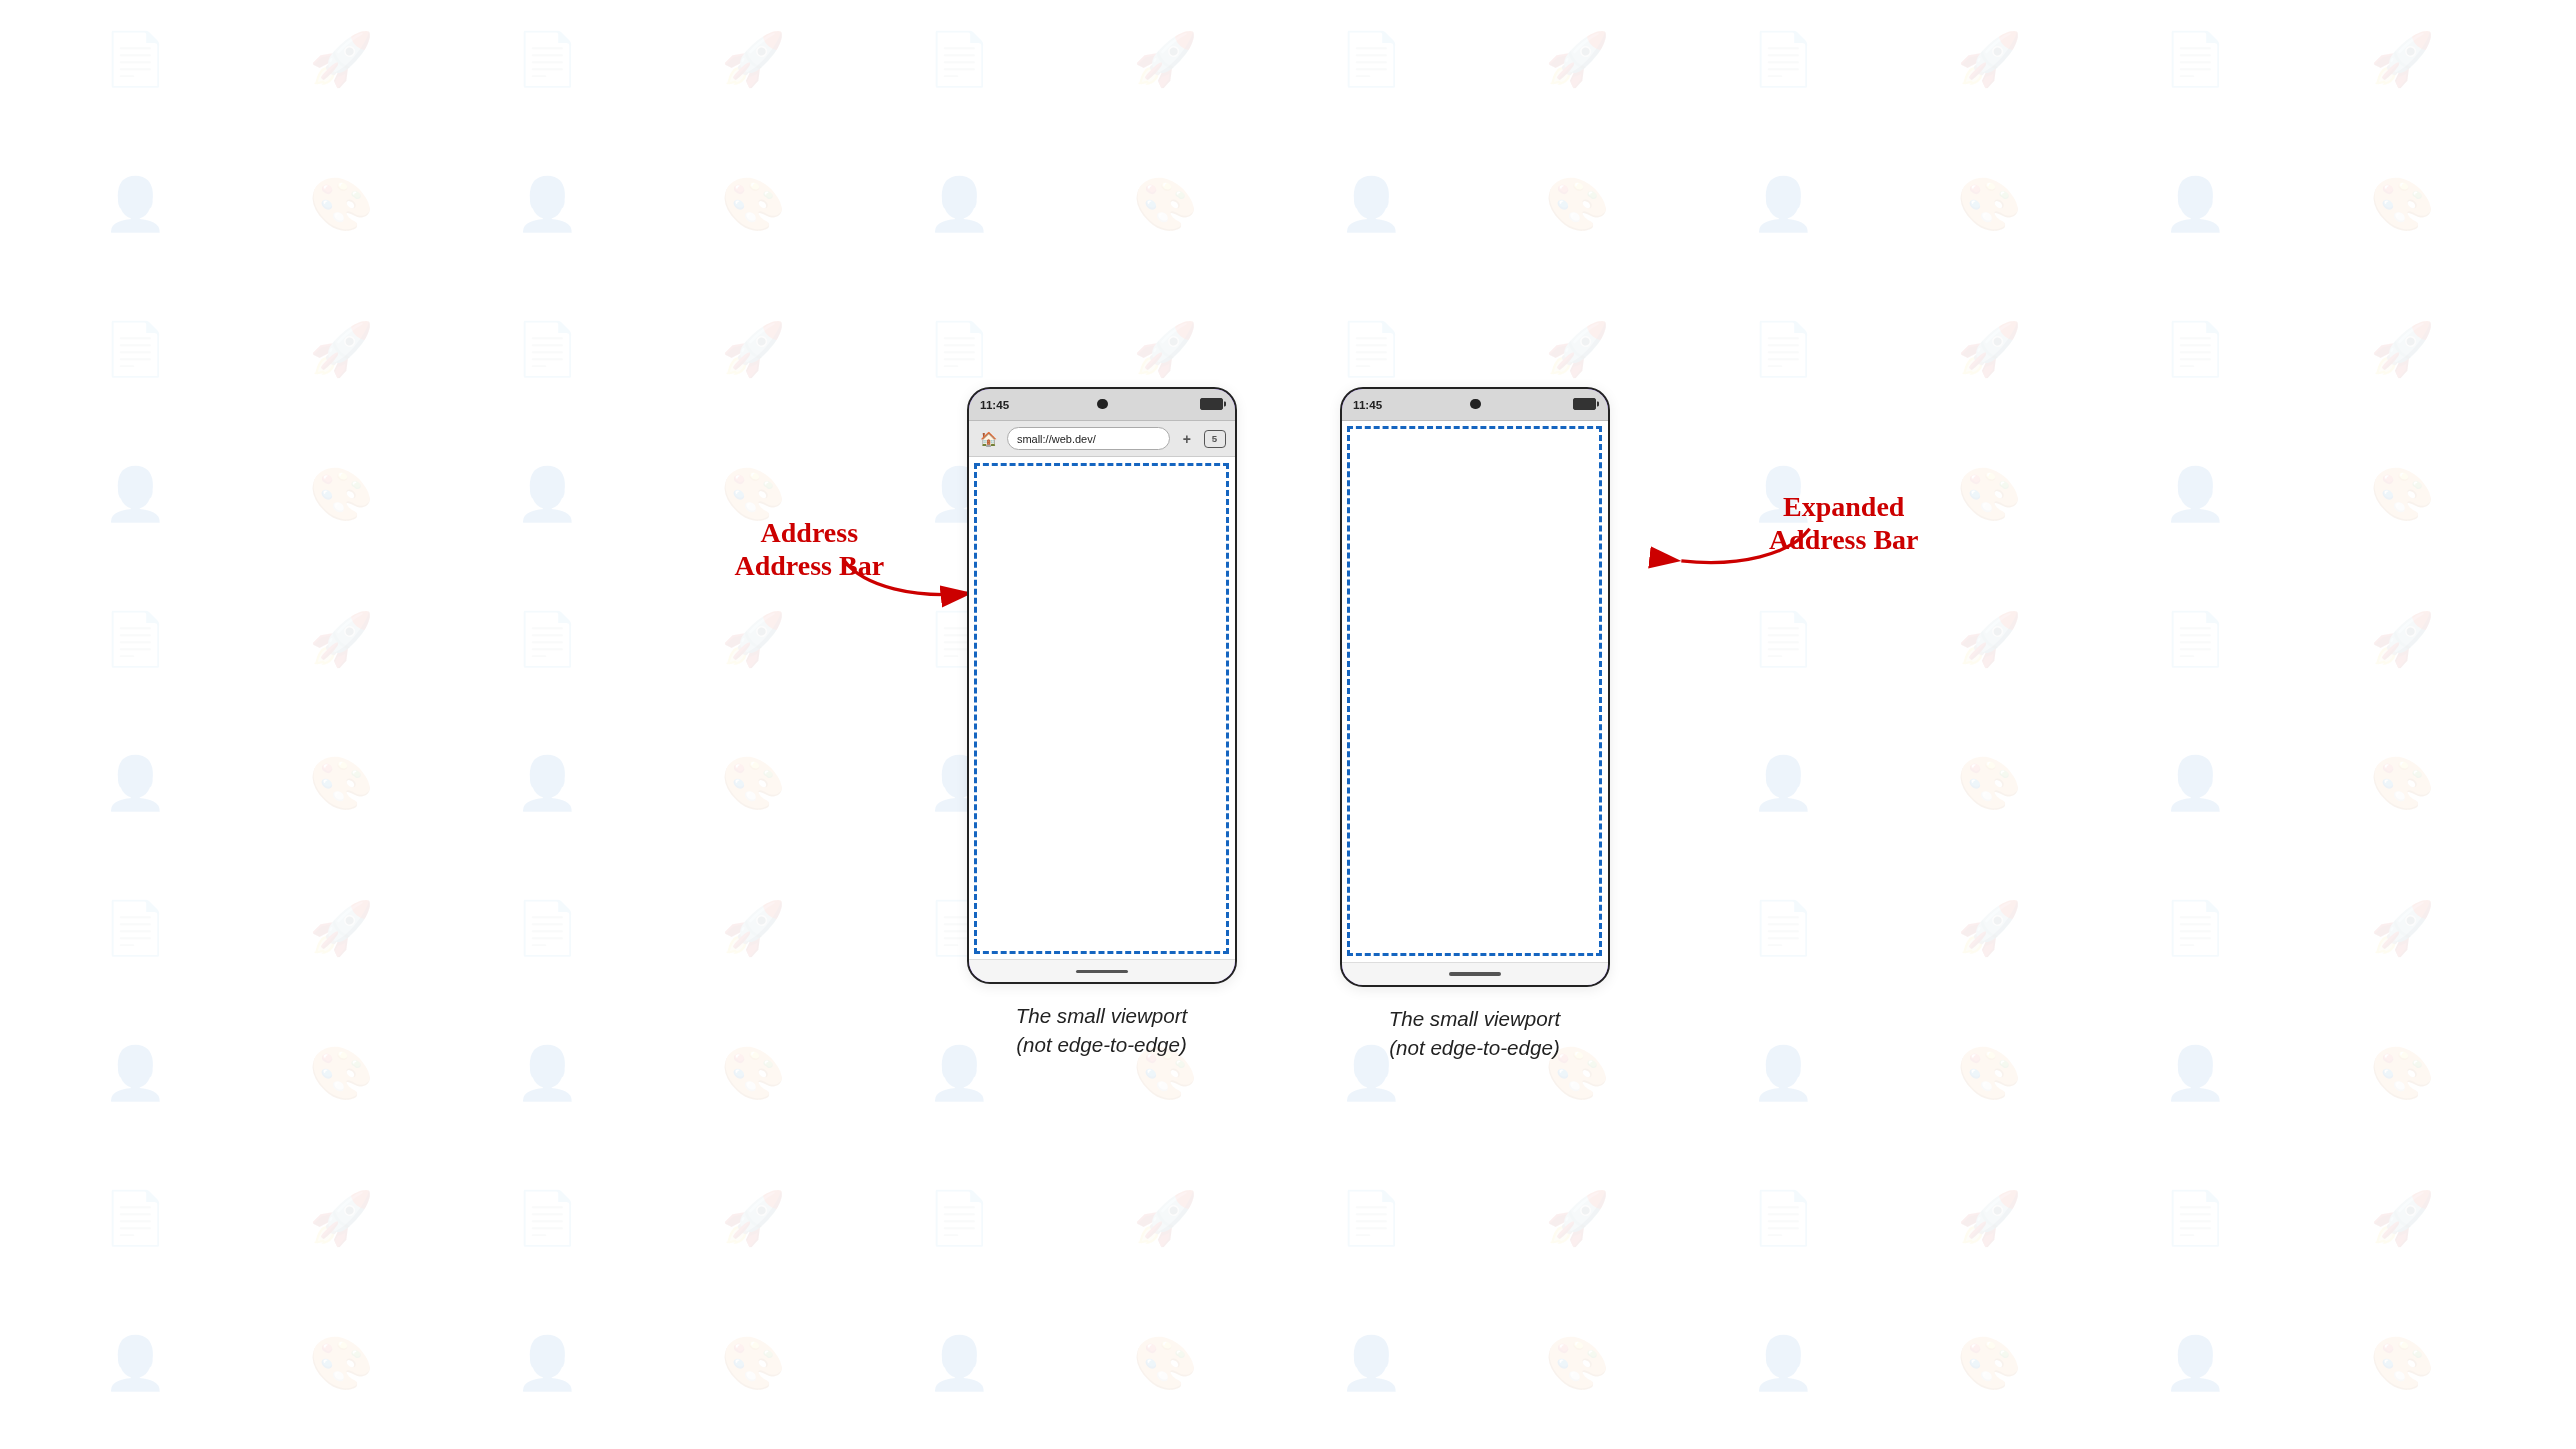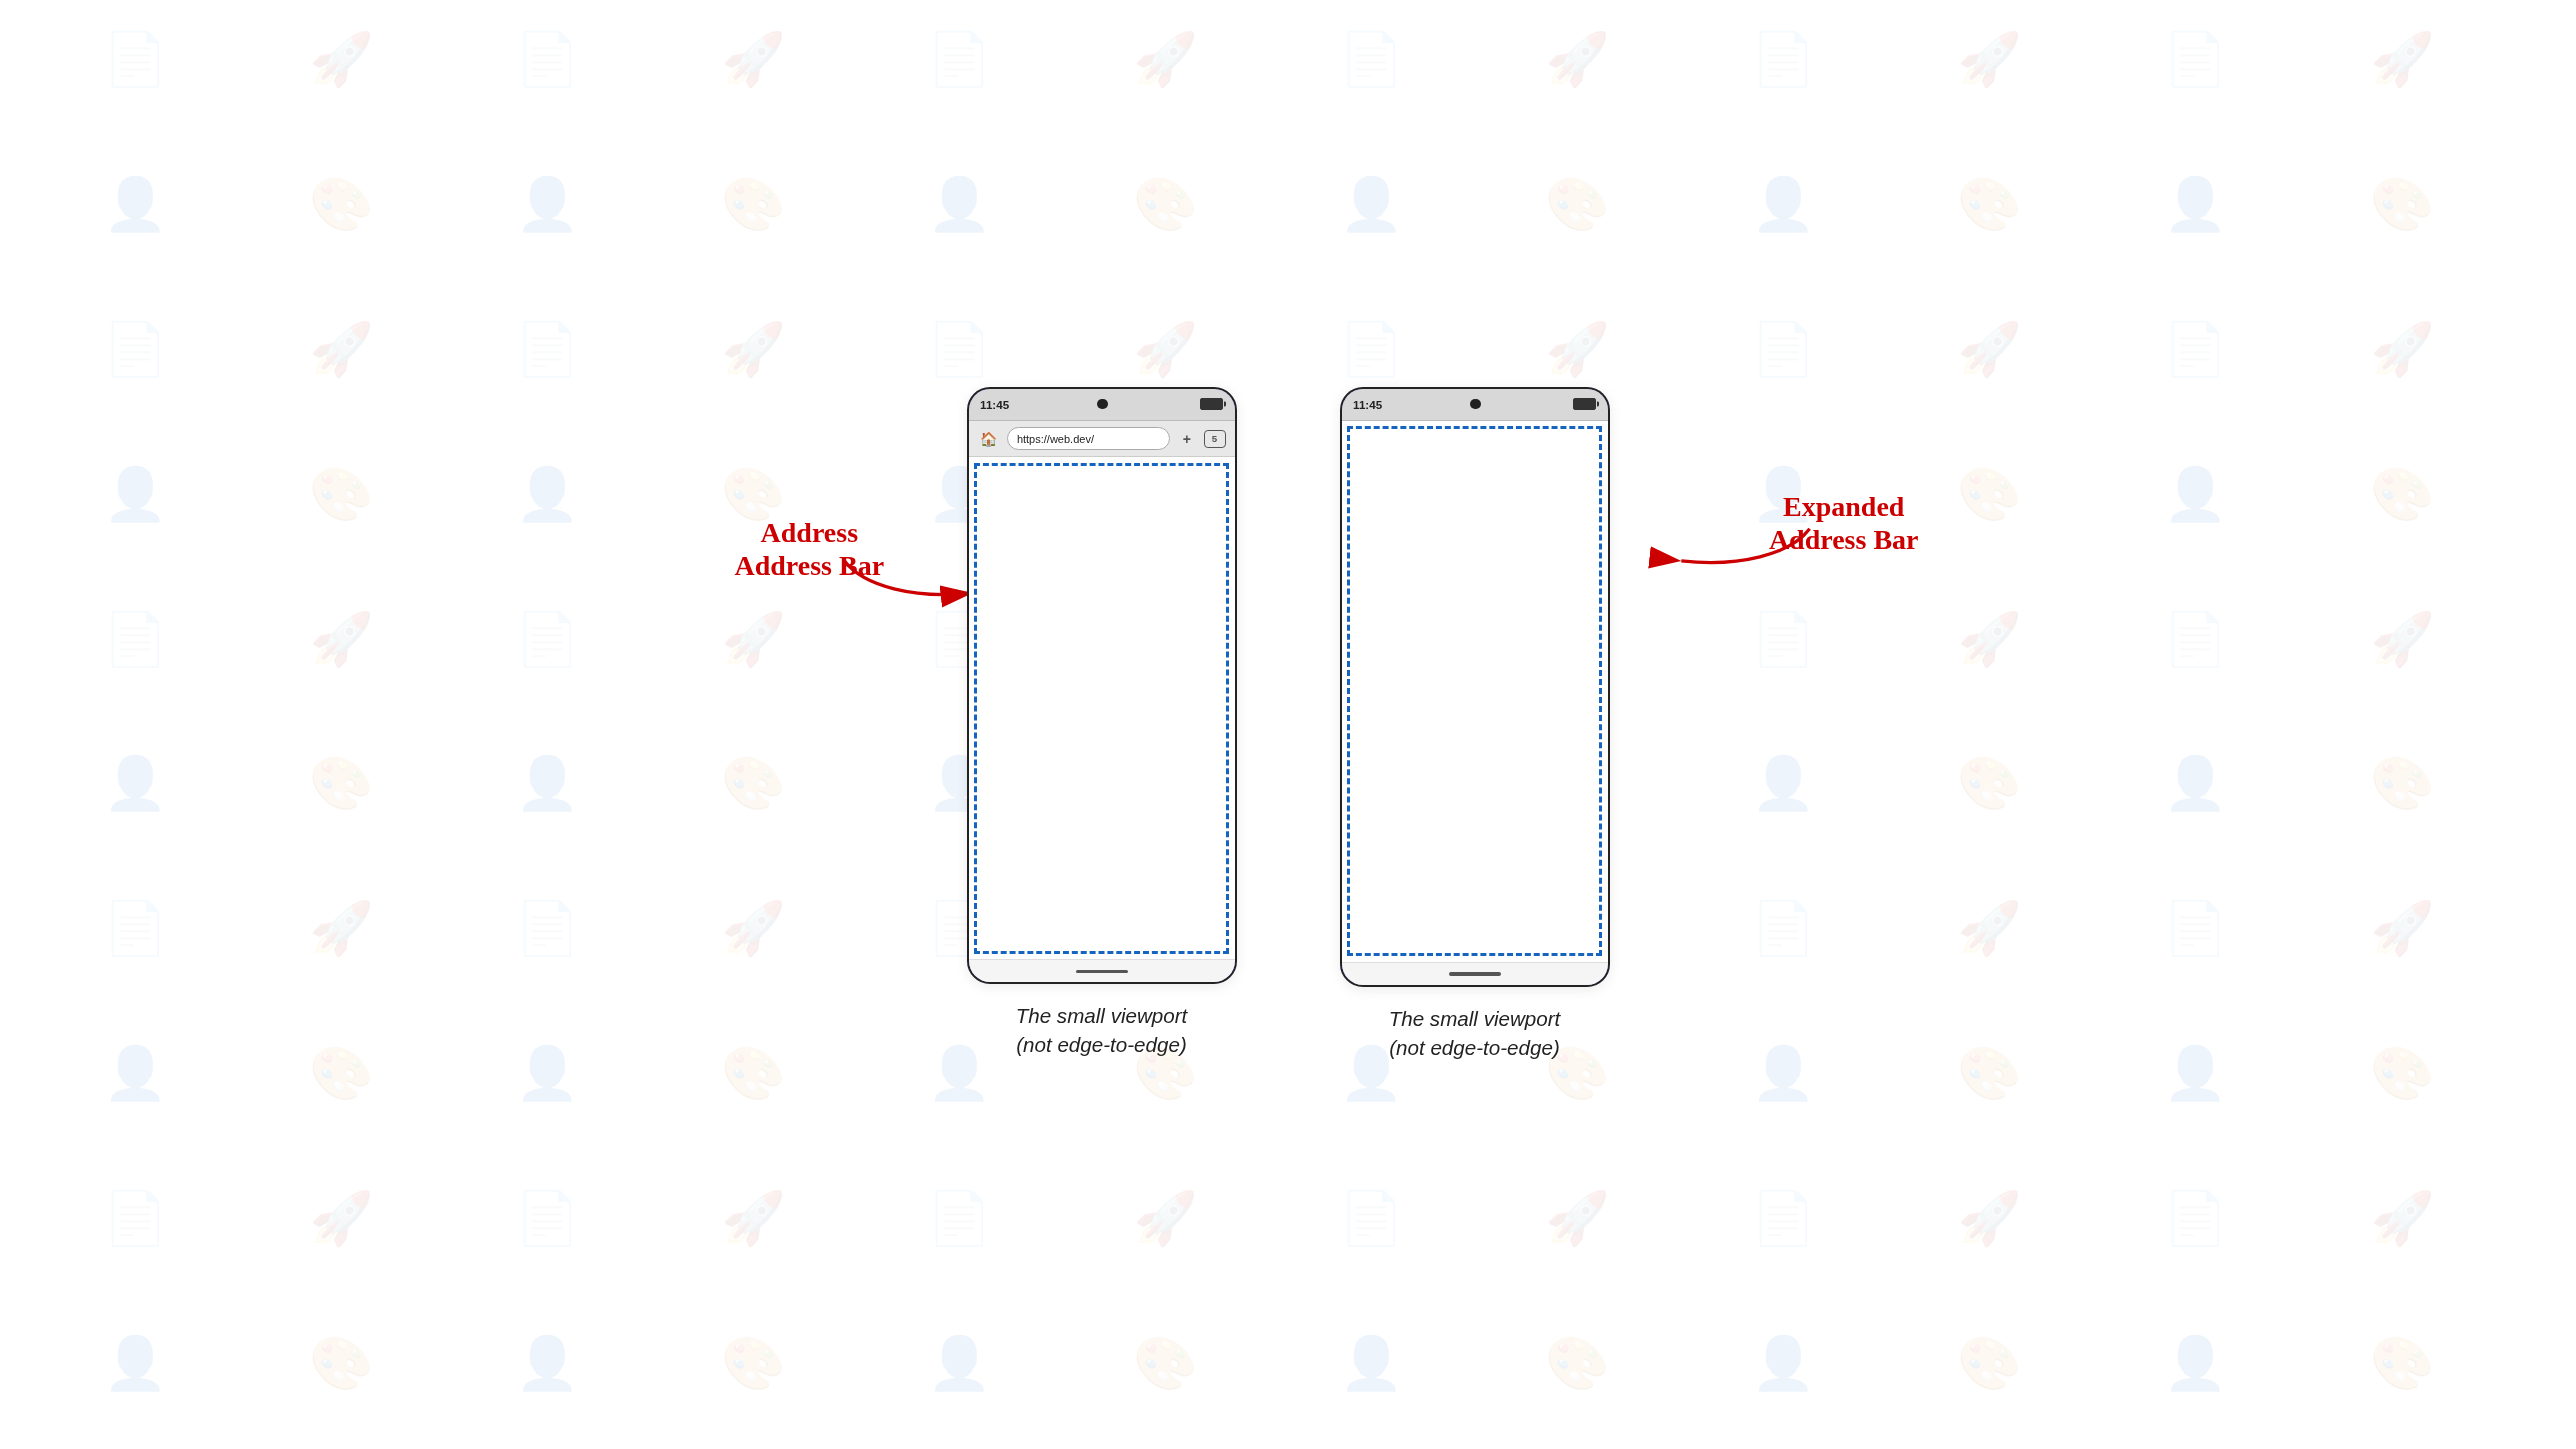--- a/index.html
+++ b/index.html
@@ -397,21 +397,21 @@
           <span style="font-size:11.6px;font-weight:bold;">11:45</span>
           <div class="camera"></div>
           <div class="battery">
             <div class="battery-icon"></div>
           </div>
         </div>
 
         <div class="address-bar">
           <div class="home-btn">🏠</div>
           <div class="url-bar">
-            <span style="font-size:11px;">https://web.dev/</span>
+            <span style="font-size:11px;">small://web.dev/</span>
           </div>
           <div class="add-btn">+</div>
           <div class="tabs-btn">
             <span>5</span>
           </div>
         </div>
 
         <div class="viewport-area" style="height:502px;">
           <div class="dashed-border-inner"></div>
         </div>

